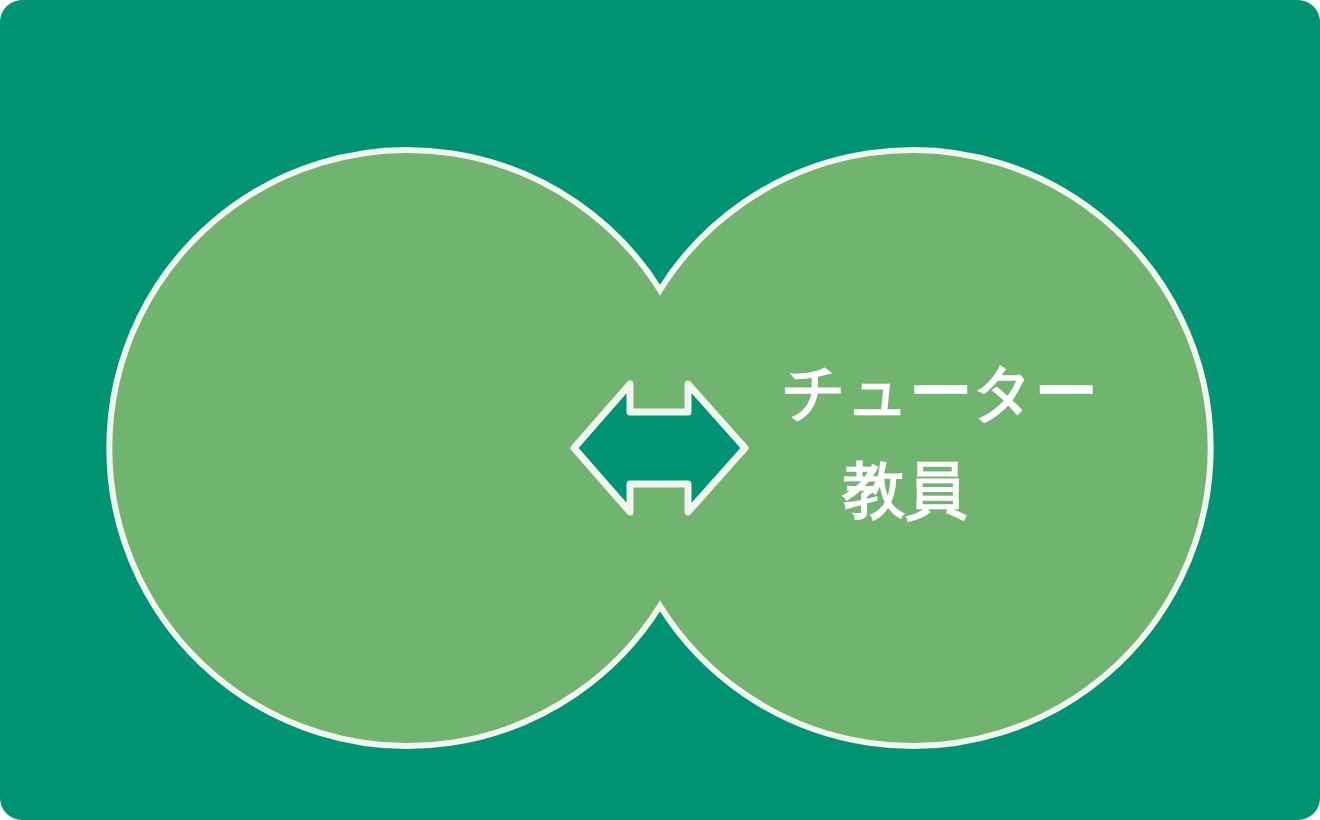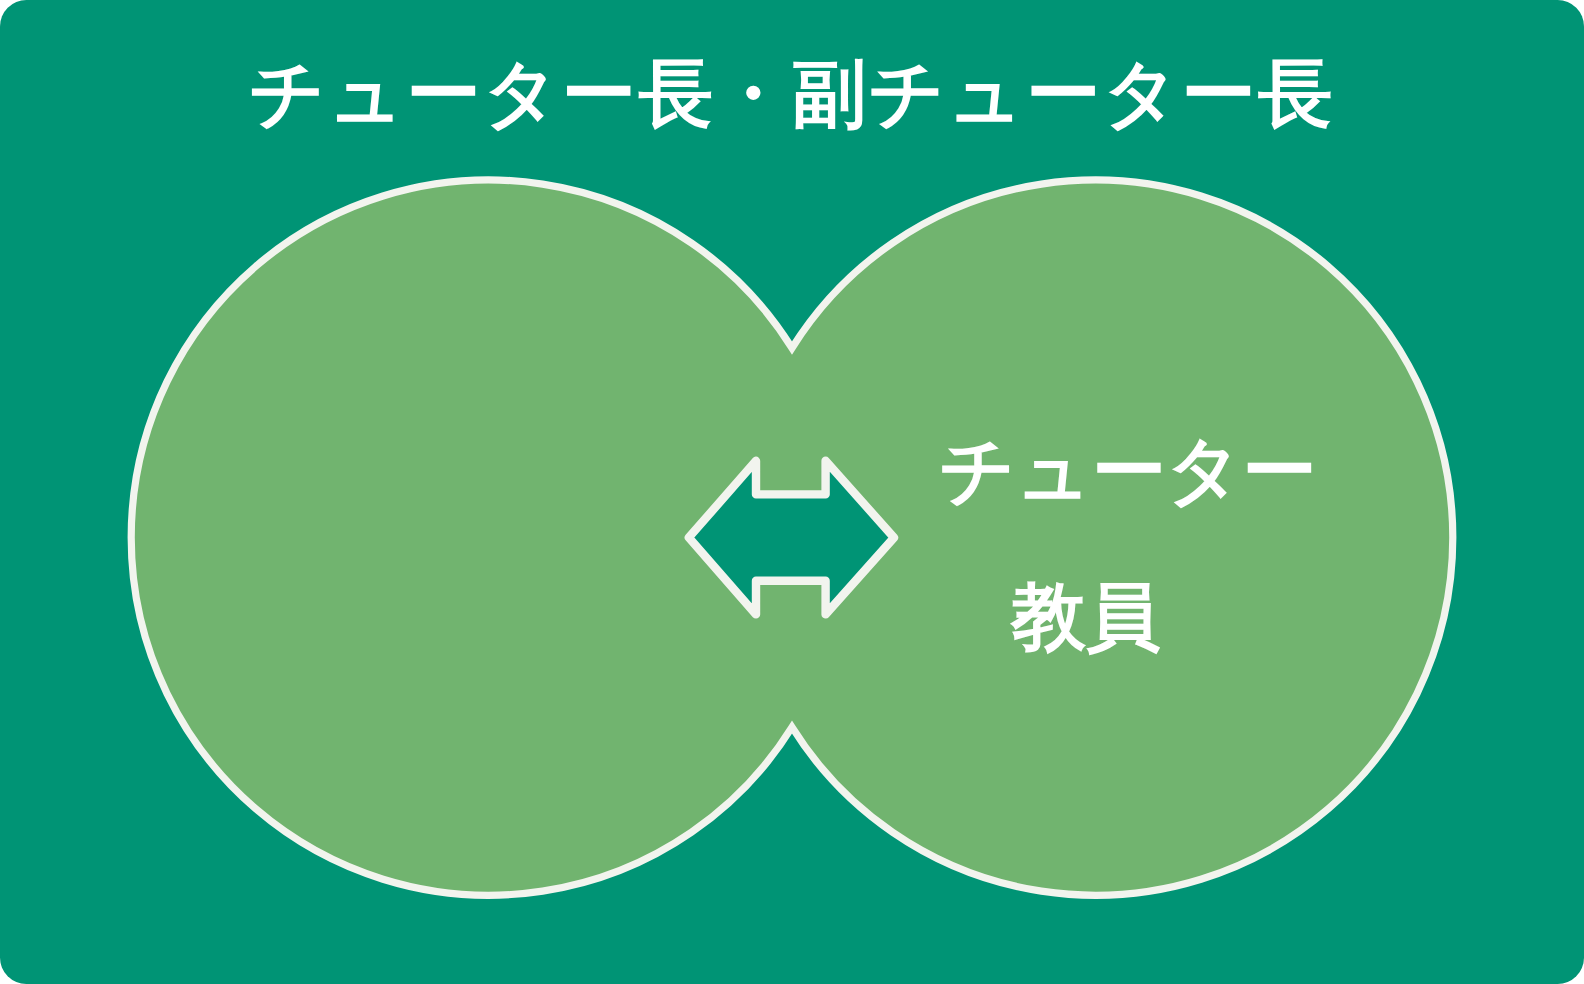--- a/index.html
+++ b/index.html
@@ -17,27 +17,26 @@
       font-size: 62px; font-weight: bold; letter-spacing: 2px;
       line-height: 80px;
     }
     svg.shapes { position: absolute; left: 0; top: 0; }
     .label {
       position: absolute; color: #ffffff; font-weight: bold;
       text-align: center;
     }
     .label-student { left: 290px; top: 400px; width: 230px; font-size: 64px; letter-spacing: 40px; line-height: 90px; }
     .label-tutor { left: 760px; top: 352px; width: 360px; font-size: 62px; line-height: 80px; }
-    .label-faculty { left: 760px; top: 450px; width: 290px; font-size: 62px; line-height: 80px; margin-top: 24px; }
+    .label-faculty { left: 760px; top: 450px; width: 290px; font-size: 62px; line-height: 80px; }
   </style>
 </head>
 <body>
 
 <div class="canvas">
-  <div class="title">チューター長・副チューター長</div>
 
   <svg class="shapes" width="1320" height="820" viewBox="0 0 1320 820">
 
     <path d="M 660 290
          A 298 298 0 1 0 660 606
          A 298 298 0 1 0 660 290 Z" fill="#71b46f" stroke="#f2f4ee" stroke-width="6"></path>
 
     <path d="M 574 448 L 630 384 L 630 412 L 688 412 L 688 384 L 745 448 L 688 512 L 688 484 L 630 484 L 630 512 Z" fill="#009475" stroke="#f2f4ee" stroke-width="7" stroke-linejoin="round"></path>
   </svg>
 

